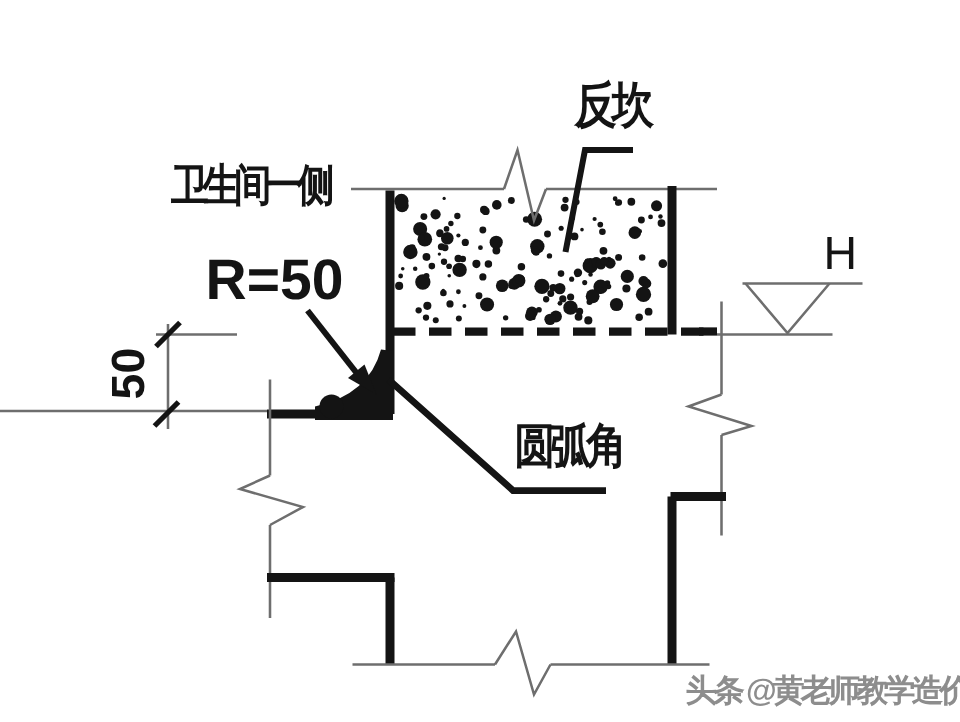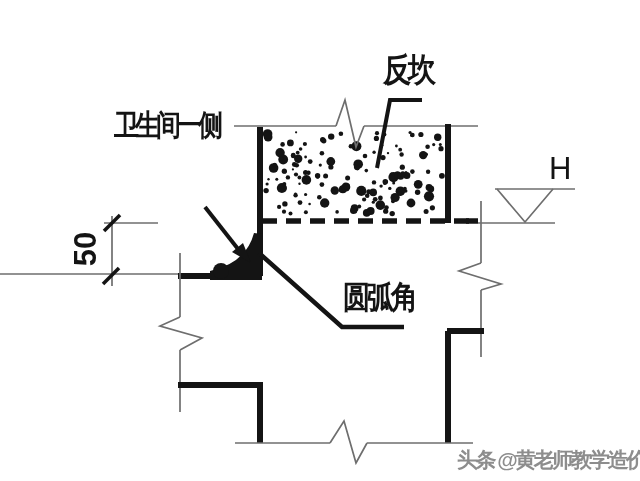--- a/index.html
+++ b/index.html
@@ -282,19 +282,20 @@
     </g>
 
     <g>
       <path class="thin" d="M235,443 H330"></path>
       <polyline class="thin" points="330,443 344,421 356,463 367,443"></polyline>
       <path class="thin" d="M367,443 H473"></path>
     </g>
   </svg>
 
   <div class="label cjk lbl-bathroom">卫生间一侧</div>
+  <div class="label lbl-radius">R=50</div>
   <div class="label cjk lbl-curb">反坎</div>
   <div class="label cjk lbl-fillet">圆弧角</div>
   <div class="label lbl-level">H</div>
   <div class="label lbl-dim50">50</div>
   <div class="watermark">头条 @黄老师教学造价</div>
 
 </div>
 
 </body></html>

